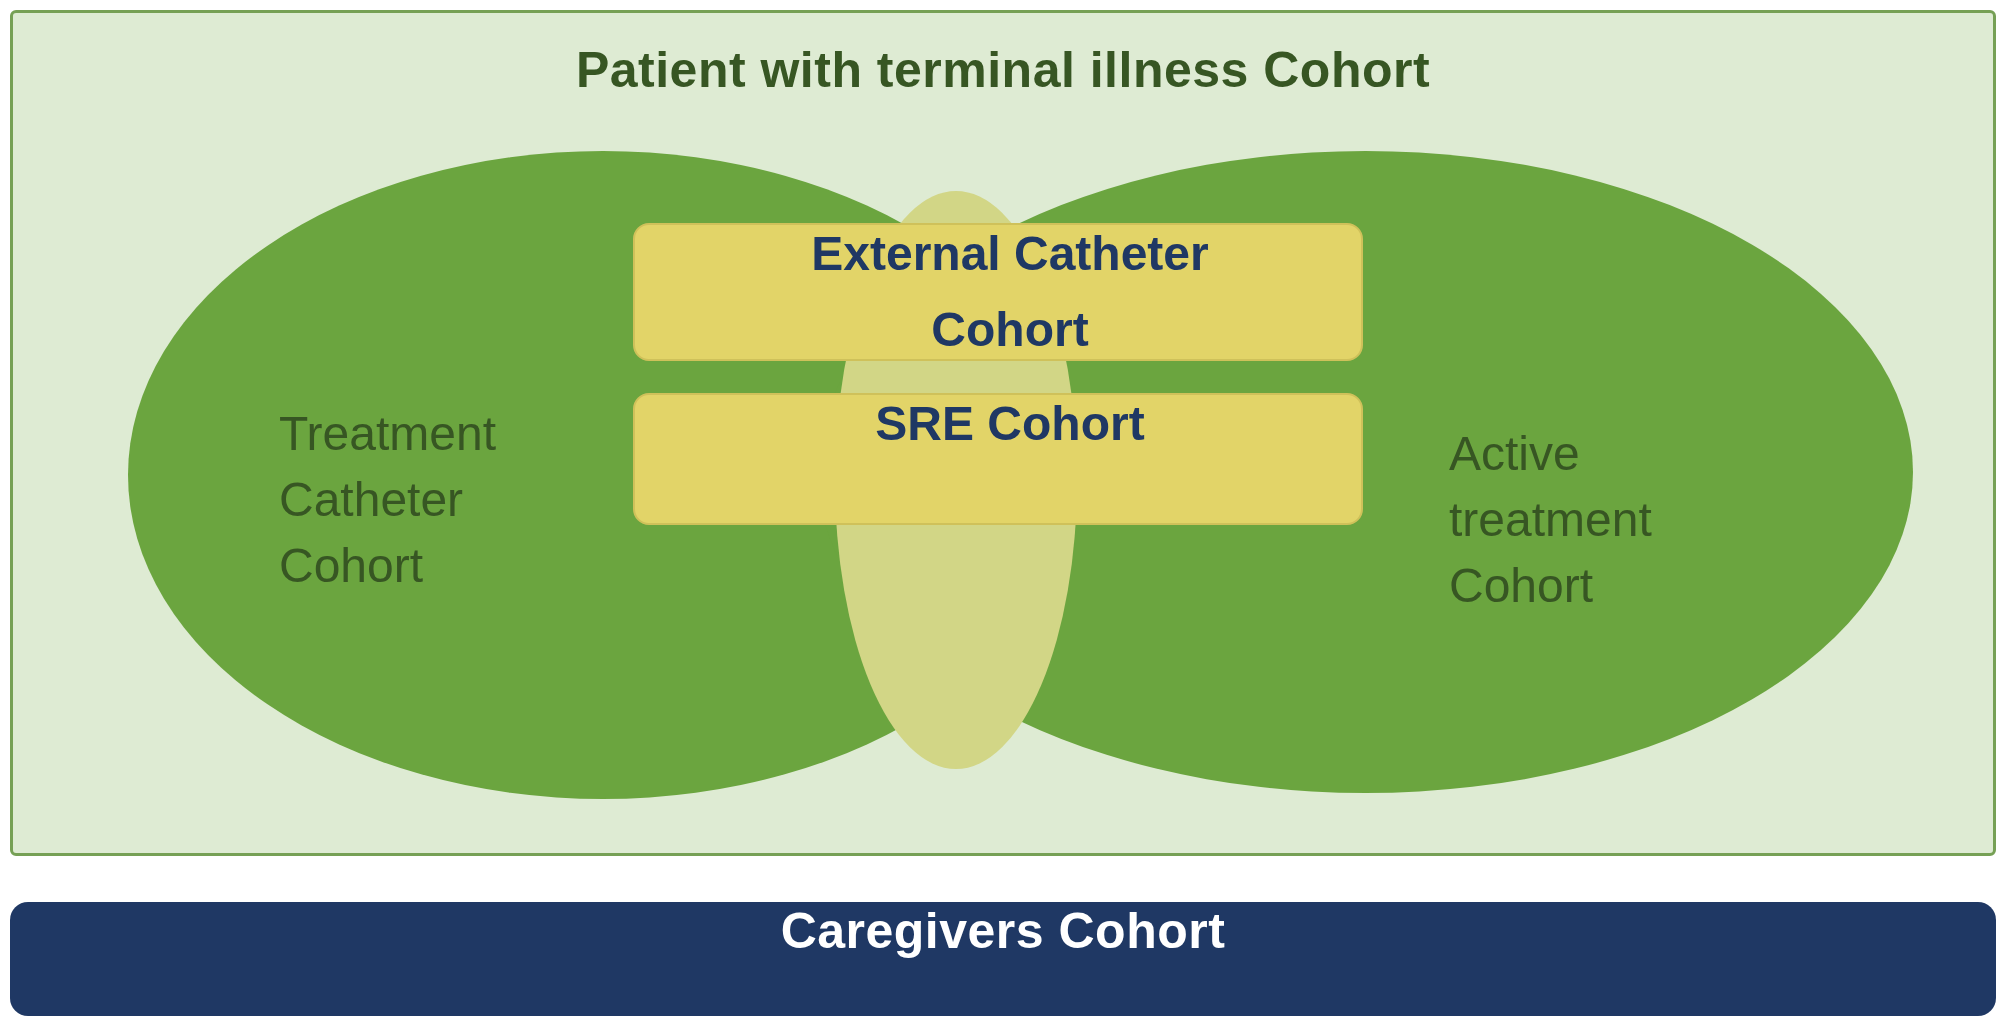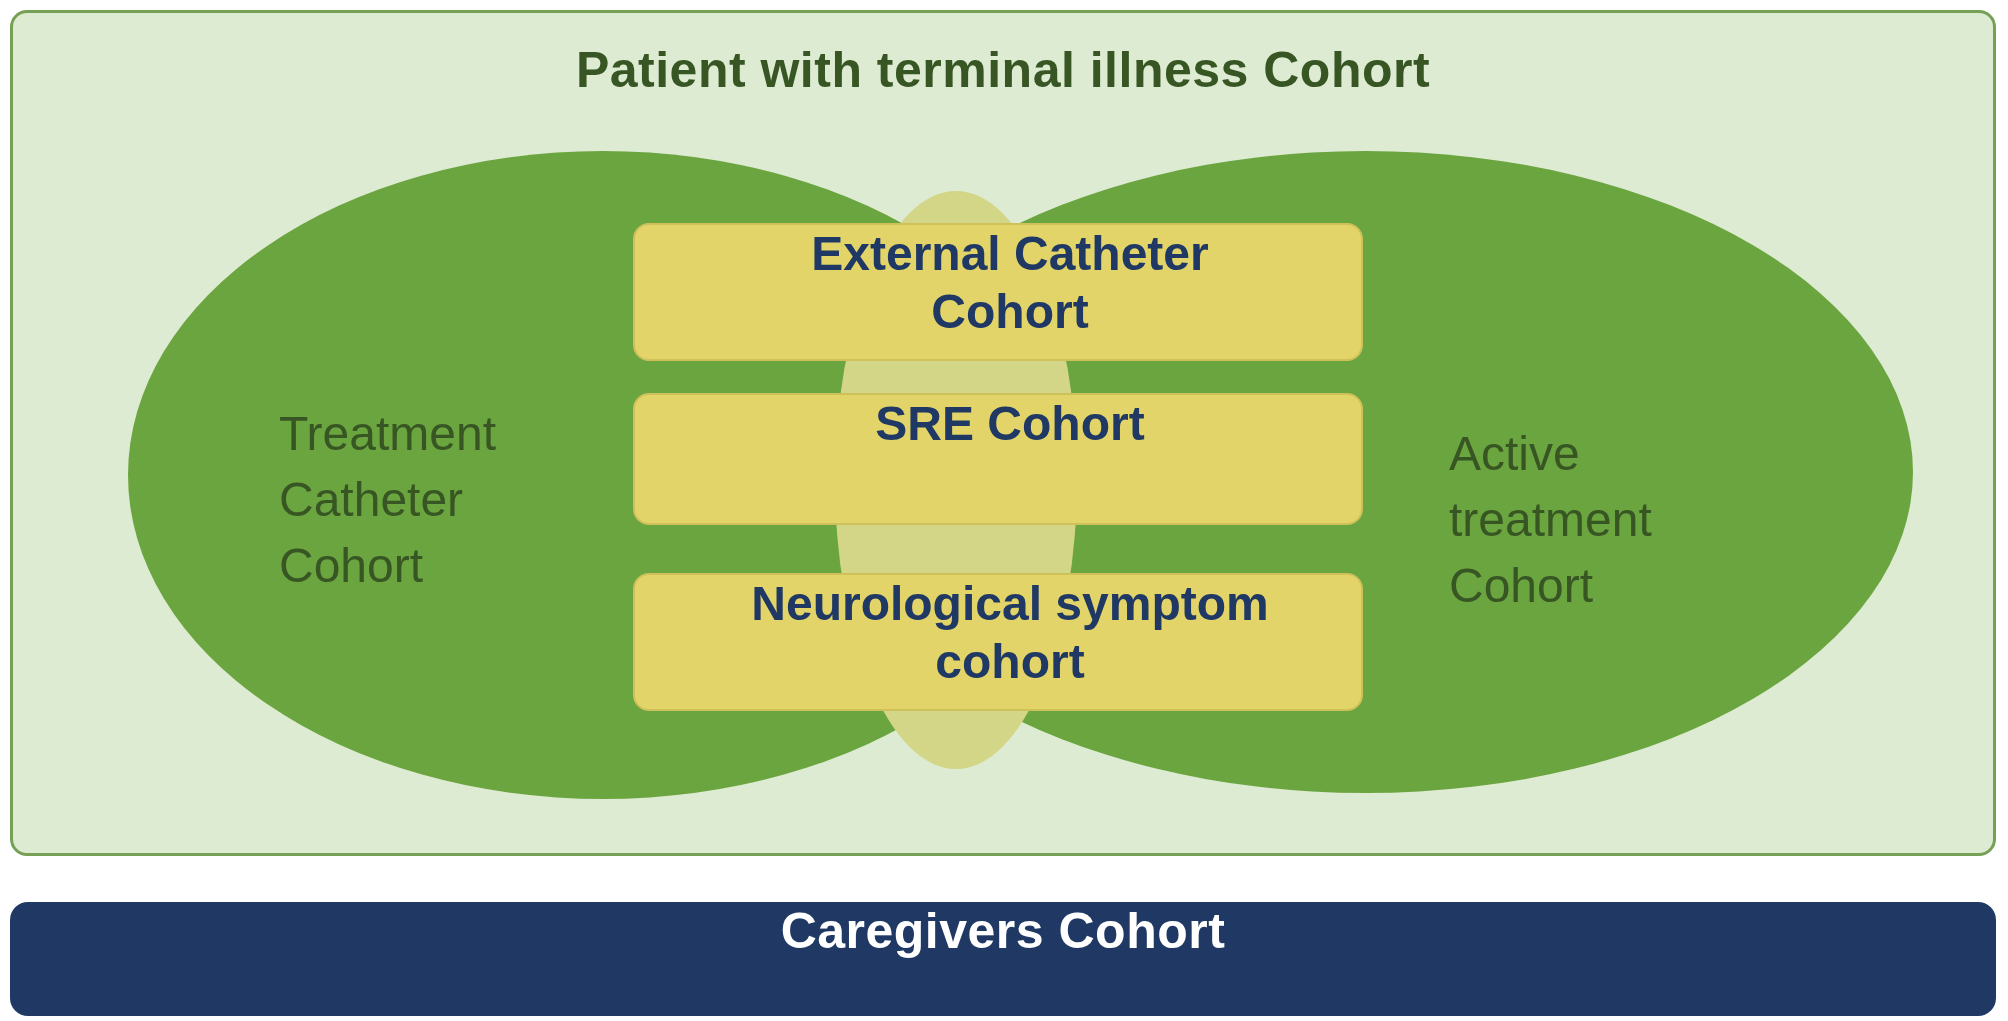--- a/index.html
+++ b/index.html
@@ -20,21 +20,21 @@
     overflow: hidden;
   }
 
   
   .patient-panel {
     position: absolute;
     left: 10px;
     top: 10px;
     width: 1986px;
     height: 846px;
-    border-radius: 17px;
+    border-radius: 6px;
     background: var(--outer-bg, #deebd3);
     border: 3px solid var(--outer-border, #76a055);
   }
   .panel-title {
     position: absolute;
     left: 0;
     top: 28px;
     width: 100%;
     text-align: center;
     font-size: 50px;
@@ -99,21 +99,21 @@
     width: 730px;
     border-radius: 16px;
     background: var(--box-fill, #e2d468);
     border: 2px solid var(--box-border, #cfc15a);
     color: var(--box-text, #1f3864);
     font-size: 48px;
     font-weight: 700;
     text-align: center;
     display: flex;
     flex-direction: column;
-    justify-content: flex-start;
+    justify-content: space-between;
     line-height: 58px;
     padding-left: 24px;
   }
   .cohort-box .line { display: block; }
   .cohort-box.box-1 { top: 210px; height: 138px; }
   .cohort-box.box-2 { top: 380px; height: 132px; }
   .cohort-box.box-3 { top: 560px; height: 138px; }
 
   
   .caregivers-bar {
@@ -162,24 +162,20 @@
 
     <div class="cohort-box box-1">
       <span class="line">External Catheter</span>
       <span class="line">Cohort</span>
     </div>
 
     <div class="cohort-box box-2">
       <span class="line">SRE Cohort</span>
     </div>
 
-    <div class="cohort-box box-3">
-      <span class="line">Neurological symptom</span>
-      <span class="line">cohort</span>
-    </div>
 
   </div>
 
   <div class="caregivers-bar">
     <span class="bar-label">Caregivers Cohort</span>
   </div>
 
 </div>
 
 </body></html>

